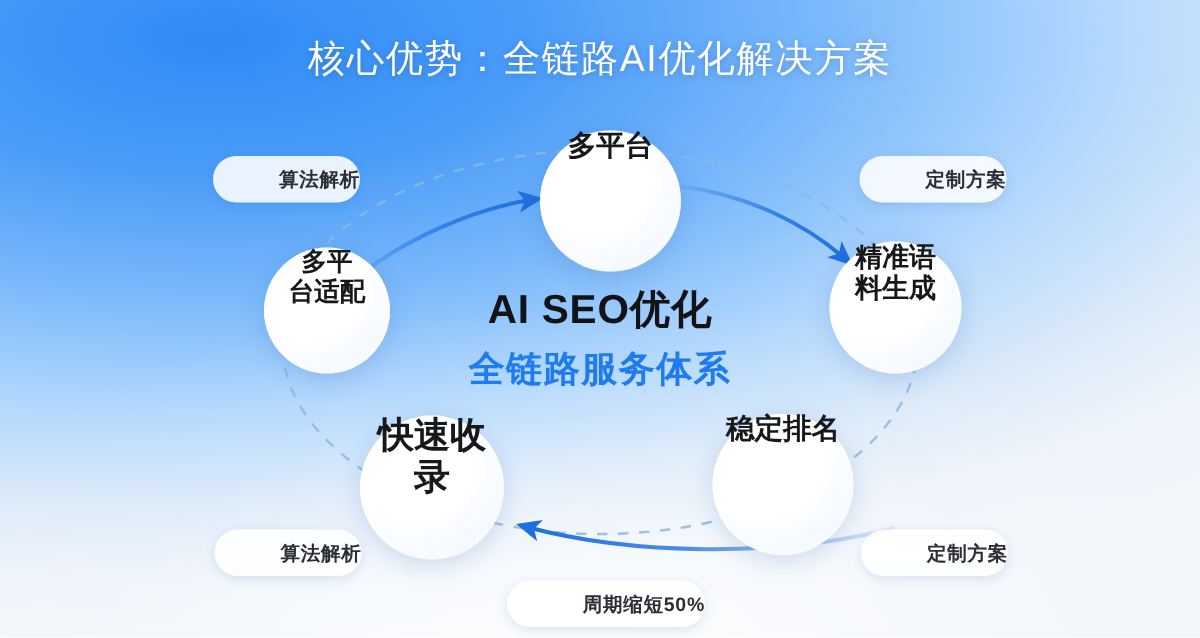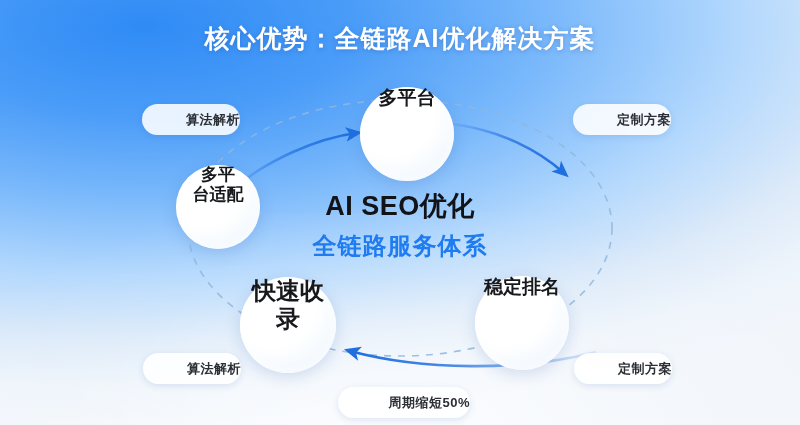--- a/index.html
+++ b/index.html
@@ -29,21 +29,21 @@
   }
 
   .title {
     position: absolute;
     top: 22px;
     left: 0;
     width: 100%;
     text-align: center;
     color: #ffffff;
     font-size: 25px;
-    font-weight: bold;
+    font-weight: normal;
     letter-spacing: 1px;
     text-shadow: 0 1px 5px rgba(20,70,160,0.35);
     z-index: 6;
   }
 
   svg.arcs {
     position: absolute;
     inset: 0;
     width: 800px;
     height: 425px;
@@ -141,20 +141,26 @@
 
     <path d="M452,124 C500,130 538,150 564,173" fill="none" stroke="url(#gradB)" stroke-width="2.6" marker-end="url(#arrowHeadR)"></path>
 
     <path d="M596,352 C520,372 420,370 350,351" fill="none" stroke="url(#gradC)" stroke-width="2.6" marker-end="url(#arrowHeadR)"></path>
   </svg>
 
   <div class="node" style="left:360px; top:87px; width:94px; height:94px; font-size:19px;">
     <span>多平台</span>
   </div>
 
+  <div class="node" style="left:553px; top:161px; width:88px; height:88px; font-size:18px;">
+    <div>
+      <span>精准语</span>
+      <span>料生成</span>
+    </div>
+  </div>
 
   <div class="node" style="left:475px; top:276px; width:94px; height:94px; font-size:19px;">
     <span>稳定排名</span>
   </div>
 
   <div class="node" style="left:240px; top:277px; width:96px; height:96px; font-size:24px;">
     <span>快速收录</span>
   </div>
 
   <div class="node" style="left:176px; top:165px; width:84px; height:84px; font-size:17px;">

